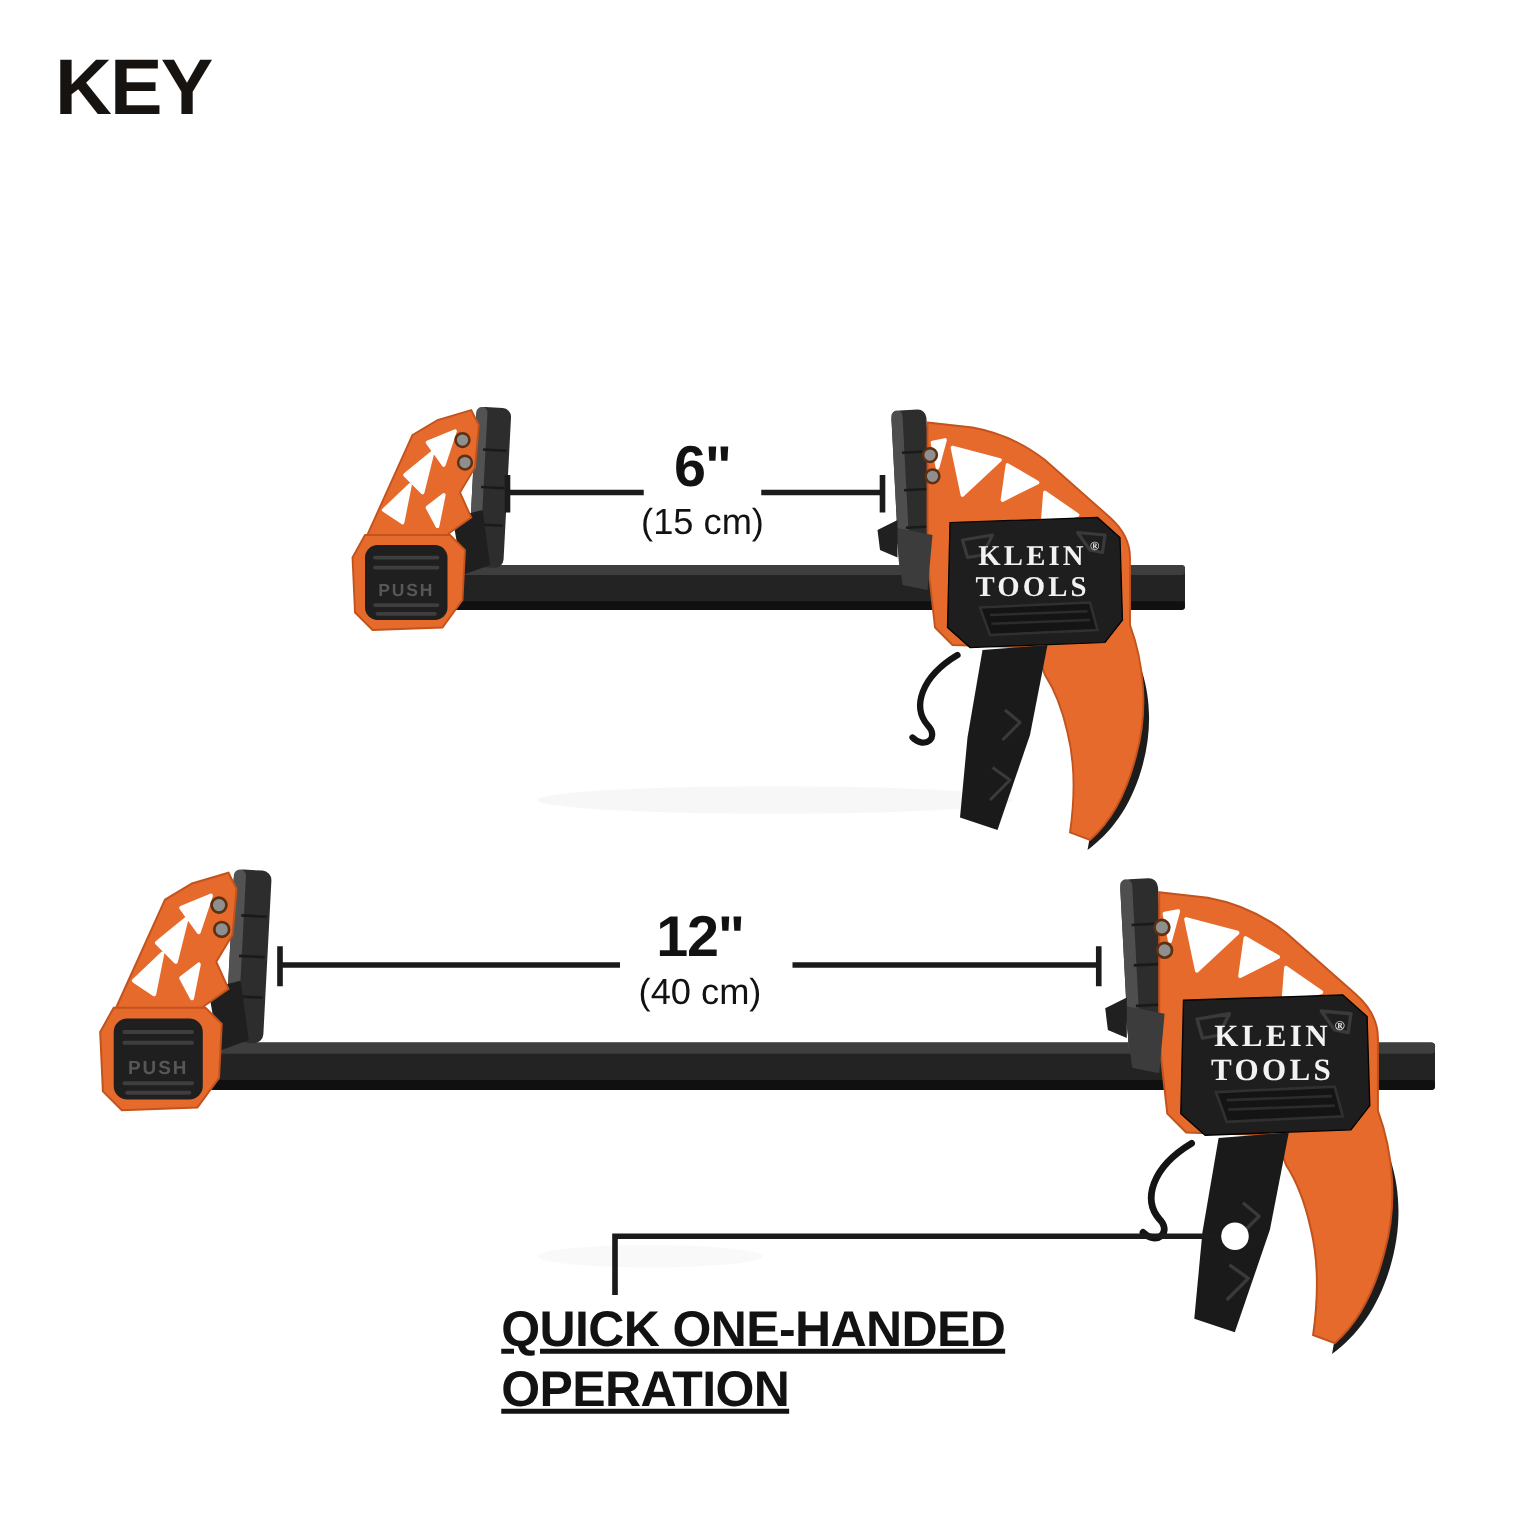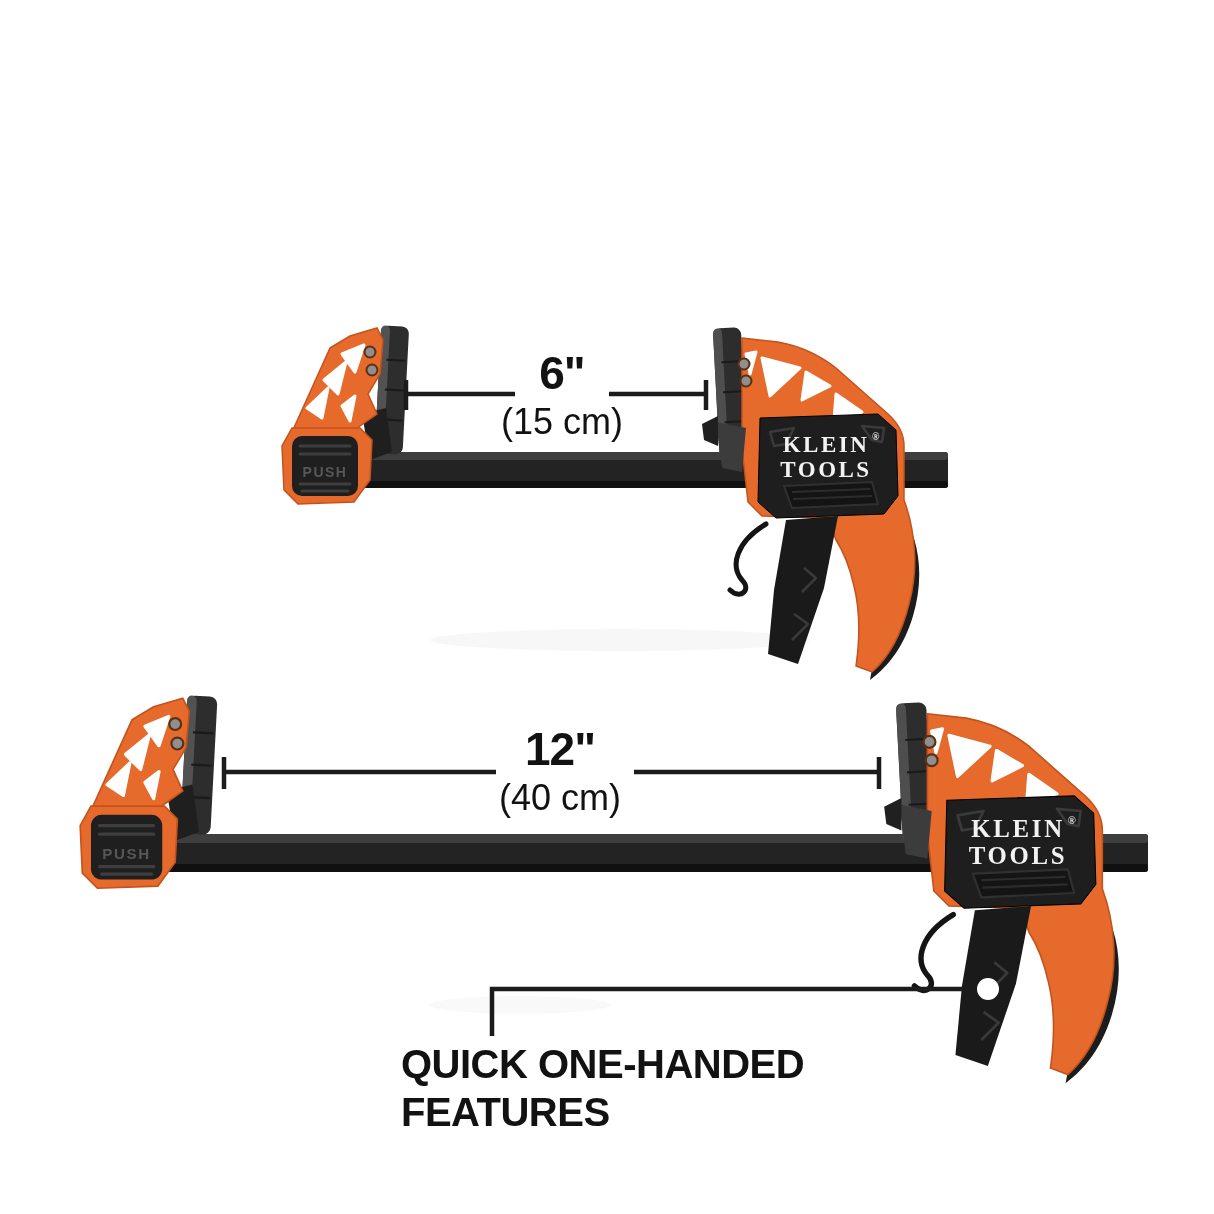--- a/index.html
+++ b/index.html
@@ -13,42 +13,44 @@
     position:absolute;left:44px;top:34px;
     font-size:63px;font-weight:bold;line-height:1.16;letter-spacing:-1.5px;
     color:#161310;
   }
   #illustration{position:absolute;left:0;top:0;width:1214px;height:1214px;}
   .dim{
     position:absolute;text-align:center;transform:translateX(-50%);
     color:#121212;
   }
   .dim .inches{font-size:46px;font-weight:bold;letter-spacing:-1px;line-height:1;}
-  .dim .metric{font-size:36px;font-weight:normal;line-height:1;margin-top:8px;letter-spacing:0;}
+  .dim .metric{font-size:29px;font-weight:normal;line-height:1;margin-top:8px;letter-spacing:0;}
   .callout-text{
     position:absolute;left:401px;top:1040px;
     font-size:40px;font-weight:bold;line-height:1.2;letter-spacing:-0.5px;
     color:#121212;
+    text-decoration:underline;
   }
   
   .dimline{stroke:#1b1b1b;stroke-width:4.5;fill:none;}
   .cutout{fill:#ffffff;stroke:#ffffff;stroke-width:3;stroke-linejoin:round;}
   .padnotch{stroke:#1a1a1a;stroke-width:2;}
   .ridge{stroke:#3e3e3e;stroke-width:3;stroke-linecap:round;}
   .zigzag{stroke:#3a3a3a;stroke-width:2.5;fill:none;stroke-linejoin:round;}
   .push-text{font-family:"Liberation Sans","DejaVu Sans",sans-serif;font-weight:bold;font-size:14px;letter-spacing:1.5px;fill:#575757;}
   .brand-text{font-family:"Liberation Serif","DejaVu Serif",serif;font-weight:bold;font-size:23px;letter-spacing:2.5px;fill:#f2f2f2;}
   .brand-reg{font-family:"Liberation Serif","DejaVu Serif",serif;font-weight:bold;font-size:10px;fill:#f2f2f2;}
 </style>
 </head>
 <body>
 
 <main>
 
   <header class="heading">
+    <div>KEY</div>
   </header>
 
   <svg id="illustration" viewBox="0 0 1214 1214">
     <defs>
 
       <g id="jawL">
 
         <g transform="rotate(3 114 4)">
           <rect x="101" y="0" width="28" height="128" rx="7" fill="#2D2D2D"></rect>
           <rect x="101" y="0" width="9" height="128" rx="4.5" fill="#525252"></rect>
@@ -188,16 +190,16 @@
     <div class="inches">6"</div>
     <div class="metric">(15 cm)</div>
   </div>
   <div class="dim" style="left:560px;top:726px;">
     <div class="inches">12"</div>
     <div class="metric">(40 cm)</div>
   </div>
 
   <div class="callout-text">
     <div>QUICK ONE-HANDED</div>
-    <div>FEATURES</div>
+    <div>OPERATION</div>
   </div>
 
 </main>
 
 </body></html>

